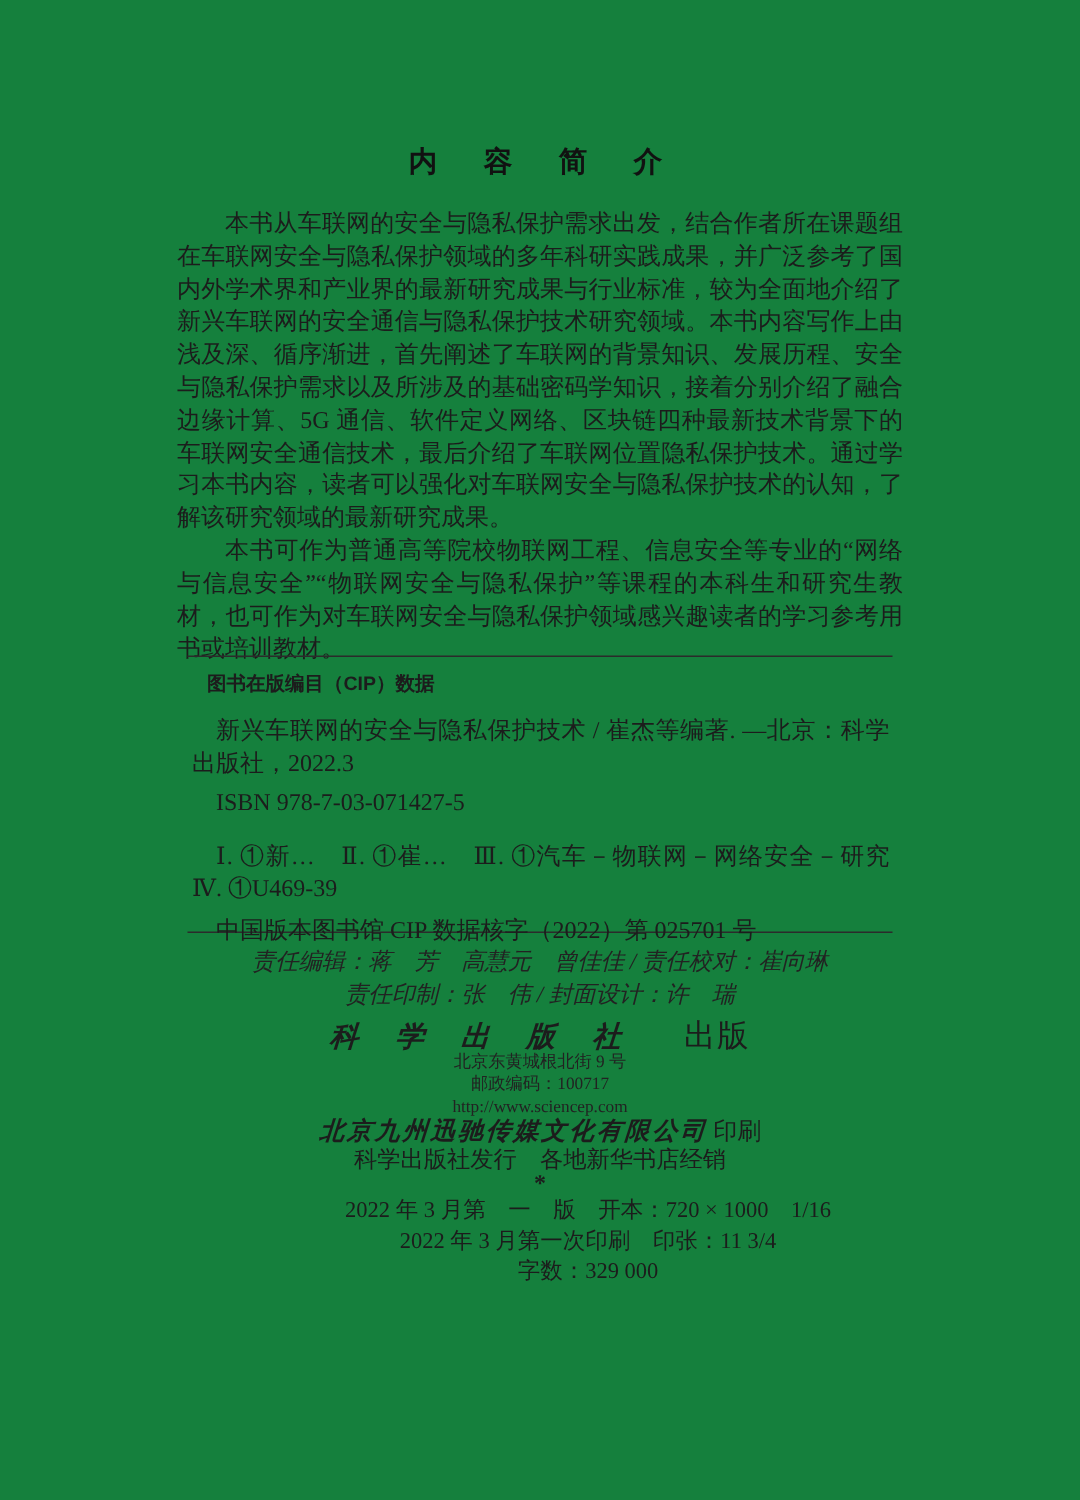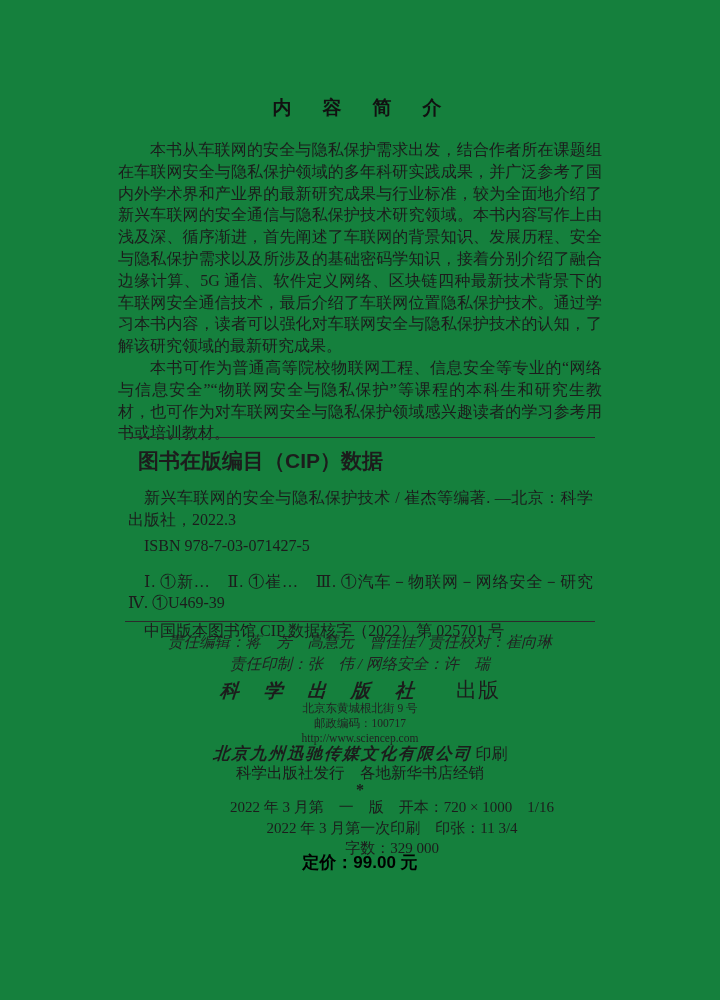--- a/index.html
+++ b/index.html
@@ -29,21 +29,21 @@
   .cip-box{
     position:absolute;top:437px;left:125px;width:470px;height:185px;
     border-top:1.5px solid #2b2b2b;
     border-bottom:1.5px solid #2b2b2b;
     box-sizing:border-box;
     padding:9px 2px 0 3px;
     font-size:16px;
   }
   .cip-heading{
     font-family:"Liberation Sans","DejaVu Sans",sans-serif;
-    font-weight:bold;font-size:21px;
+    font-weight:bold;font-size:13px;
     margin:0 0 12px 10px;
   }
   .cip-item{margin:0 0 5px 0;line-height:21.5px;text-indent:1em;text-align:justify;}
   .cip-item.isbn{margin-bottom:6px;}
   .cip-item.classification{margin-bottom:6px;margin-top:14px;}
   .credits{
     position:absolute;top:631px;left:0;width:720px;
     text-align:center;
     font-style:italic;
     font-size:15.5px;line-height:22px;
@@ -115,21 +115,21 @@
   <div class="cip-box">
     <p class="cip-heading">图书在版编目（CIP）数据</p>
     <p class="cip-item entry">新兴车联网的安全与隐私保护技术 / 崔杰等编著. —北京：科学出版社，2022.3</p>
     <p class="cip-item isbn">ISBN 978-7-03-071427-5</p>
     <p class="cip-item classification">Ⅰ. ①新…　Ⅱ. ①崔…　Ⅲ. ①汽车－物联网－网络安全－研究　Ⅳ. ①U469-39</p>
     <p class="cip-item record">中国版本图书馆 CIP 数据核字（2022）第 025701 号</p>
   </div>
 
   <div class="credits">
     <div>责任编辑：蒋　芳　高慧元　曾佳佳 / 责任校对：崔向琳</div>
-    <div>责任印制：张　伟 / 网络安全：许　瑞</div>
+    <div>责任印制：张　伟 / 封面设计：许　瑞</div>
   </div>
 
   <div class="publisher-line">
     <span class="publisher-name">科 学 出 版 社</span>
     <span class="publisher-suffix">出版</span>
   </div>
 
   <div class="pub-address">
     <div>北京东黄城根北街 9 号</div>
     <div>邮政编码：100717</div>
@@ -144,16 +144,15 @@
   <div class="distribution">科学出版社发行　各地新华书店经销</div>
 
   <div class="separator-star">*</div>
 
   <div class="edition">
     <div>2022 年 3 月第　一　版　开本：720 × 1000　1/16</div>
     <div>2022 年 3 月第一次印刷　印张：11 3/4</div>
     <div>字数：329 000</div>
   </div>
 
-  <div class="price">定价：99.00 元</div>
 
 
 </div>
 
 </body></html>

